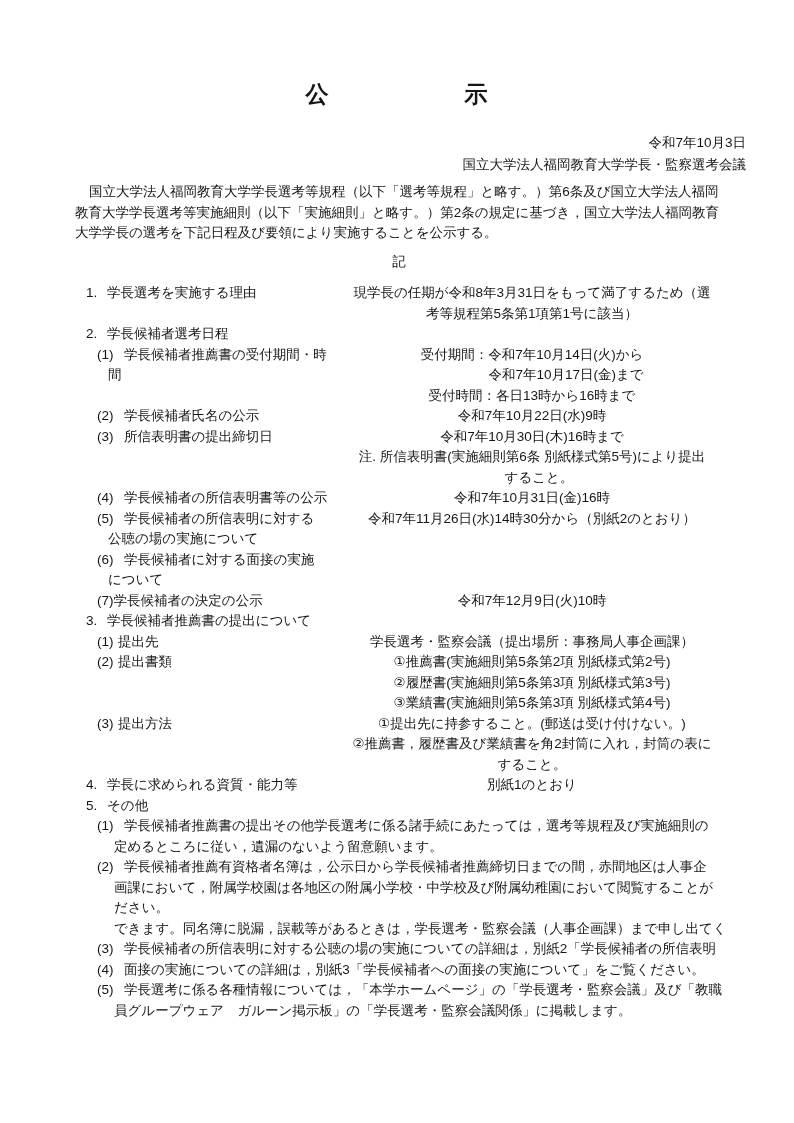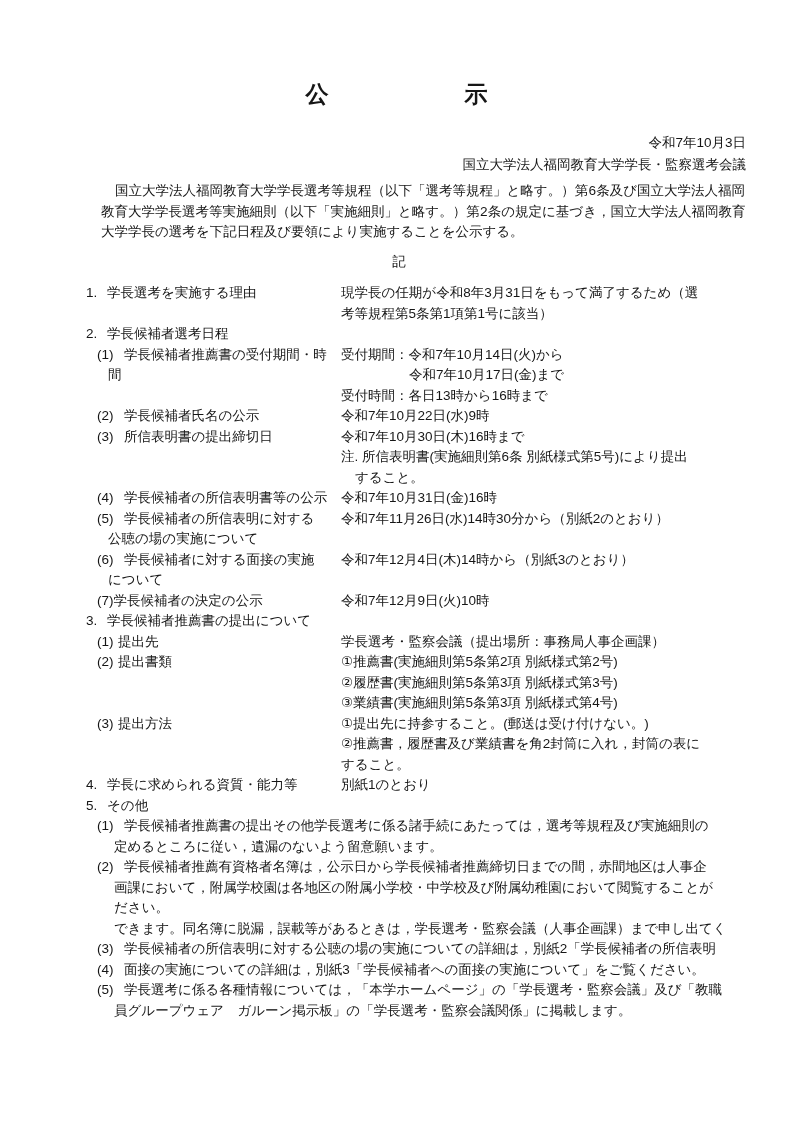--- a/index.html
+++ b/index.html
@@ -14,32 +14,32 @@
   .title-row{
     margin-top:80px;display:flex;justify-content:center;column-gap:135px;
     font-size:23px;font-weight:600;line-height:28px;letter-spacing:1px;
   }
 
   
   .hdr{margin-top:24px;padding-right:48px;text-align:right;}
   .hdr .ln{line-height:22px;height:22px;}
 
   
-  .intro{margin-top:6px;margin-left:101px;width:648px;font-family:Liberation Mono, monospace;}
+  .intro{margin-top:6px;margin-left:75px;width:648px;}
   .ln{line-height:20.5px;height:20.5px;white-space:nowrap;}
   .indent1{text-indent:14px;}
 
   
   .ki{margin-top:8px;margin-left:75px;width:648px;text-align:center;}
 
   
   .content{margin-top:11px;margin-left:75px;width:648px;}
   .row{display:flex;}
   .lc{flex:0 0 266px;width:266px;}
-  .rc{flex:1;min-width:0;}
+  .rc{flex:1;min-width:0;text-align:center;}
 
   .main{padding-left:11px;}            
   .n1{display:inline-block;width:21px;}
   .sub{padding-left:22px;}             
   .n2{display:inline-block;width:27px;}
   .n3{display:inline-block;width:21px;}
   .nAuto{display:inline-block;}
   .sub2{padding-left:33px;}            
   .cont{padding-left:39px;}            
   .vind68{padding-left:68px;}          
@@ -136,23 +136,20 @@
       <div class="rc">
         <div class="ln">令和7年11月26日(水)14時30分から（別紙2のとおり）</div>
       </div>
     </div>
 
     <div class="row">
       <div class="lc">
         <div class="ln sub"><span class="n2">(6)</span><span>学長候補者に対する面接の実施</span></div>
         <div class="ln sub2">について</div>
       </div>
-      <div class="rc">
-        <div class="ln">令和7年12月4日(木)14時から（別紙3のとおり）</div>
-      </div>
     </div>
 
     <div class="row">
       <div class="lc">
         <div class="ln sub"><span class="nAuto">(7)</span><span>学長候補者の決定の公示</span></div>
       </div>
       <div class="rc">
         <div class="ln">令和7年12月9日(火)10時</div>
       </div>
     </div>

